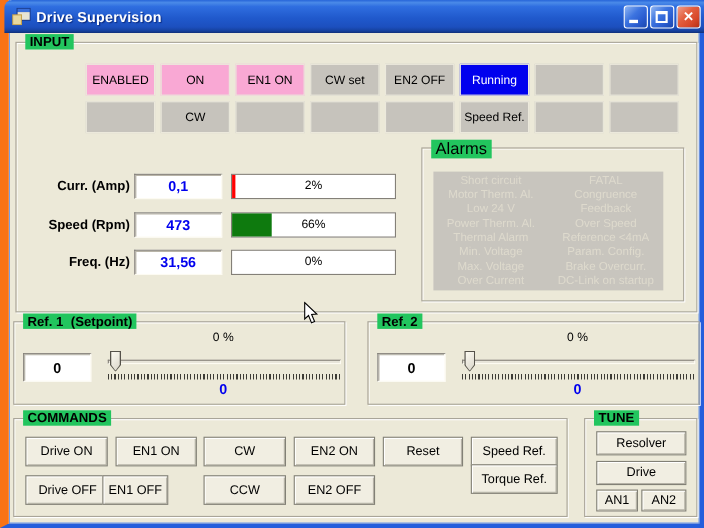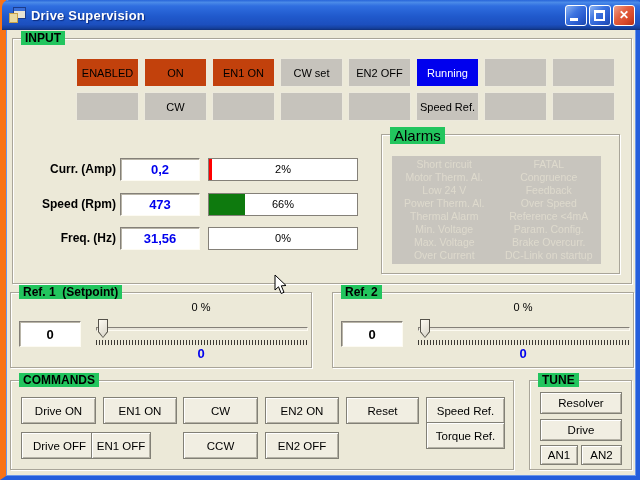--- a/index.html
+++ b/index.html
@@ -1,20 +1,20 @@
 <!DOCTYPE html>
 <html><head>
 <meta charset="utf-8">
 <style>
   * { margin:0; padding:0; box-sizing:border-box; }
   html,body { width:640px; height:480px; overflow:hidden; }
   body { font-family:"Liberation Sans", sans-serif; font-size:11px; color:#000; }
 
   #window { position:relative; width:640px; height:480px; background:#ECE9D8;
-            border-left:6px solid #f97316; border-right:4px solid #245EDC; border-bottom:4px solid #245EDC;
+            border-left:8px solid #f97316; border-right:4px solid #245EDC; border-bottom:4px solid #245EDC;
             box-shadow: inset 1px 0 0 #6B96E8, inset -1px 0 0 #6B96E8, inset 0 -1px 0 #6B96E8; }
 
   
   .titlebar { position:absolute; left:-4px; top:0; width:640px; height:30px;
     background: linear-gradient(180deg,#2765d9 0%,#4a8ae8 8%,#2f6ee0 20%,#2059cc 55%,#1c4fbe 82%,#15409c 94%,#102f78 100%);
     border-radius:7px 7px 0 0; display:flex; align-items:center; }
   .title-icon { width:17px; height:16px; margin:0 5px 0 7px; }
   .title-text { color:#fff; font-weight:bold; font-size:13px; text-shadow:1px 1px 1px #0a2a80; letter-spacing:.2px; }
   .tb-buttons { position:absolute; right:7px; top:5px; display:flex; gap:2px; }
   .tb-btn { width:22px; height:21px; border-radius:3px; border:1px solid #fff;
@@ -26,21 +26,21 @@
   .glyph-x { position:absolute; left:0; top:2px; width:100%; text-align:center; color:#fff; font-weight:bold; font-size:12px; }
 
   
   .gb { position:absolute; border:1px solid #A9A599; box-shadow:1px 1px 0 #FFFFFF, inset 1px 1px 0 #FFFFFF; }
   .gb-label { position:absolute; top:-8px; left:8px; background:#22c55e; padding:0 4px; font-weight:bold; font-size:12px; white-space:pre; }
   .gb-label.normal { font-weight:normal; font-size:15px; }
 
   
   .cell { position:absolute; width:63px; height:29px; background:#C6C3BC; border:1px solid #ECE9DC;
           display:flex; align-items:center; justify-content:center; font-size:11px; color:#000; }
-  .cell.green { background:#c2410c;text-align:center; }
+  .cell.green { background:#f9a8d4;text-align:center; }
   .cell.blue  { background:#0000EE; color:#fff; }
 
   
   .m-label { position:absolute; width:95px; height:23px; line-height:23px; text-align:right; font-weight:bold; font-size:12px; }
   .m-value { position:absolute; width:80px; height:23px; background:#fff;
              border:1px solid; border-color:#848078 #FDFBF2 #FDFBF2 #848078; box-shadow:inset 1px 1px 0 #B9B5A8;
              color:#0000EE; font-weight:bold; font-size:13px; text-align:center; line-height:21px; }
   .m-bar { position:absolute; width:150px; height:23px; background:#fff; border:1px solid #848078; }
   .m-fill { position:absolute; left:0; top:0; height:100%; }
   .m-pct { position:absolute; left:0; top:0; width:100%; height:100%; text-align:center; line-height:21px; font-size:11px; }
@@ -116,21 +116,21 @@
     <div class="cell" style="left:63px;top:53px;"></div>
     <div class="cell" style="left:131px;top:53px;">CW</div>
     <div class="cell" style="left:199px;top:53px;"></div>
     <div class="cell" style="left:267px;top:53px;"></div>
     <div class="cell" style="left:335px;top:53px;"></div>
     <div class="cell" style="left:403px;top:53px;">Speed Ref.</div>
     <div class="cell" style="left:471px;top:53px;"></div>
     <div class="cell" style="left:539px;top:53px;"></div>
 
     <div class="m-label" style="left:8px;top:119px;">Curr. (Amp)</div>
-    <div class="m-value" style="left:107px;top:119px;">0,2</div>
+    <div class="m-value" style="left:107px;top:119px;">0,1</div>
     <div class="m-bar" style="left:195px;top:119px;">
       <div class="m-fill" style="width: 2%; background: rgb(255, 0, 0);"></div>
       <div class="m-pct">2%</div>
     </div>
 
     <div class="m-label" style="left:8px;top:154px;">Speed (Rpm)</div>
     <div class="m-value" style="left:107px;top:154px;">473</div>
     <div class="m-bar" style="left:195px;top:154px;">
       <div class="m-fill" style="width: 24%; background: rgb(14, 122, 14);"></div>
       <div class="m-pct">66%</div>

